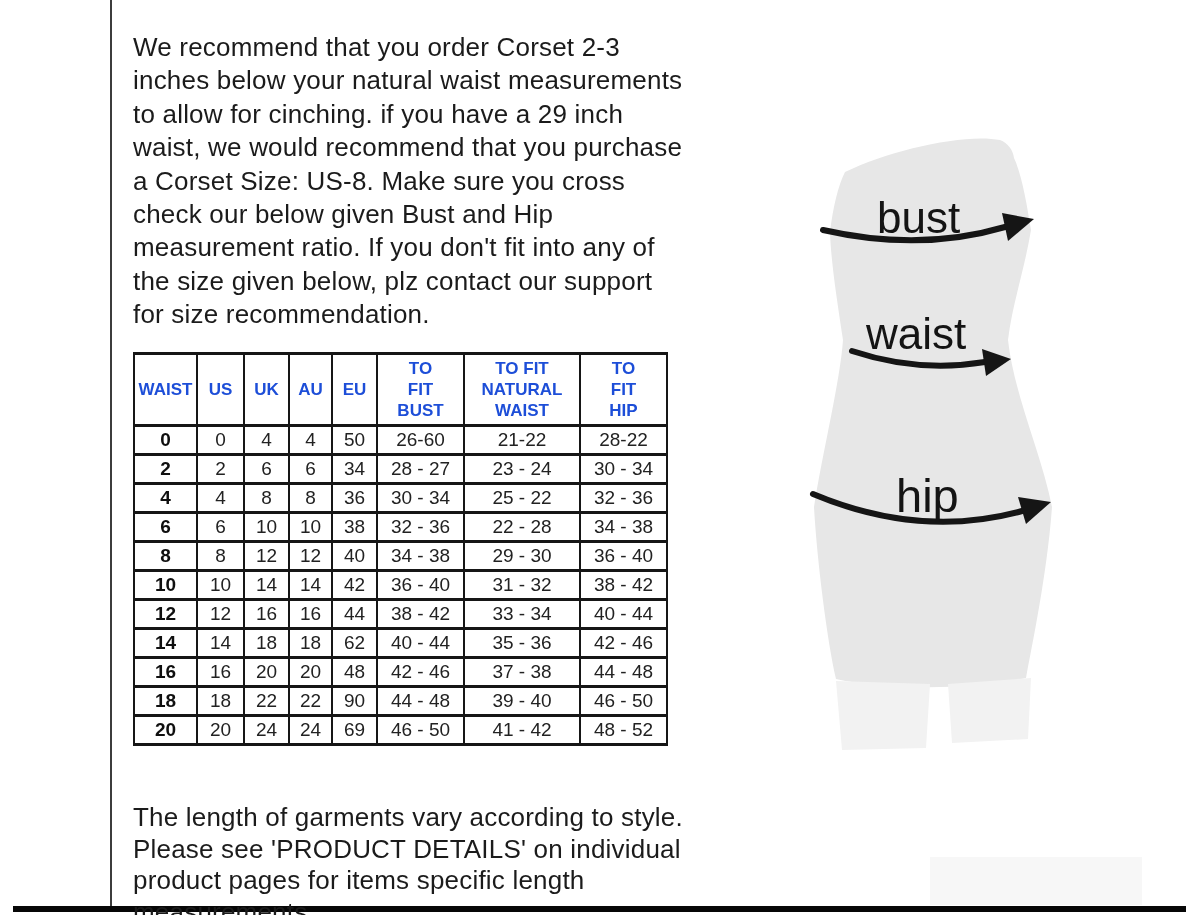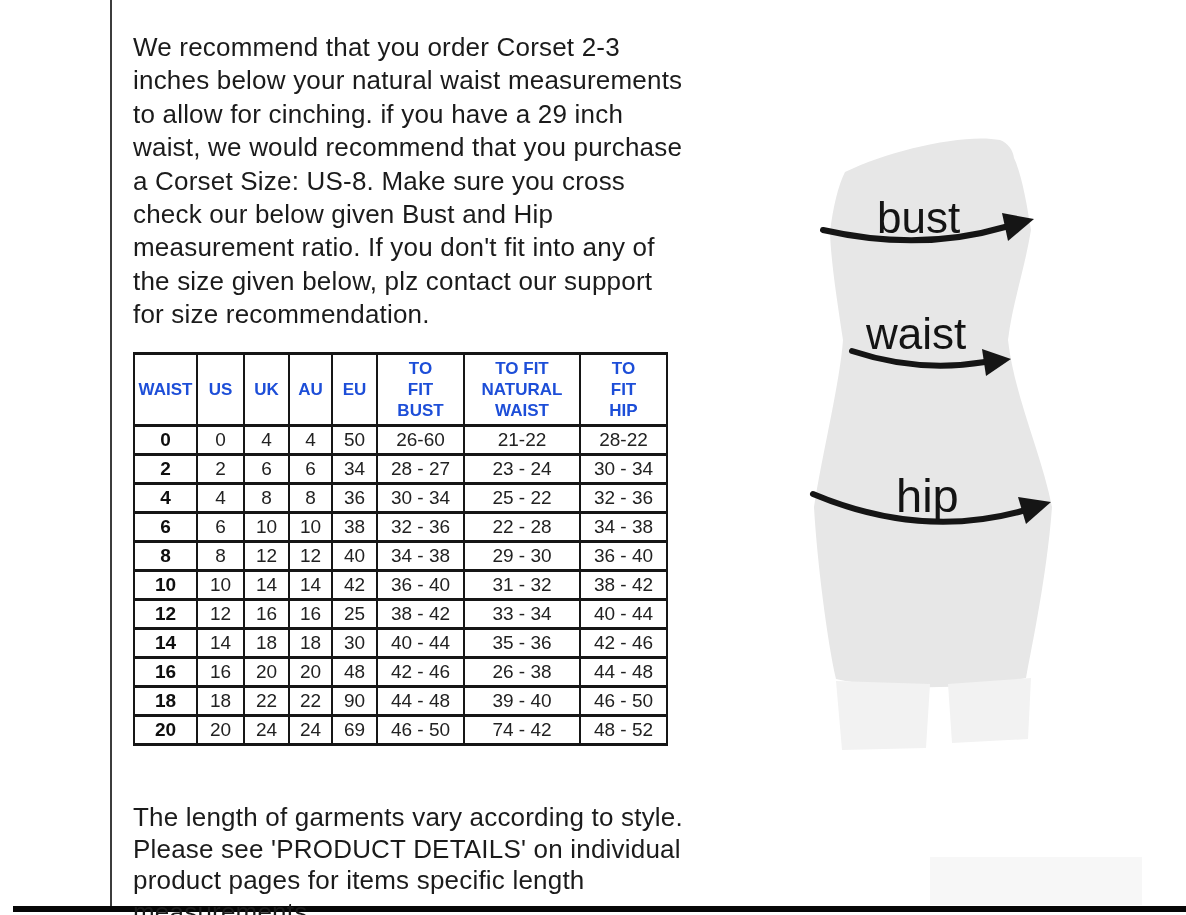--- a/index.html
+++ b/index.html
@@ -193,63 +193,63 @@
         <td>42</td>
         <td>36 - 40</td>
         <td>31 - 32</td>
         <td>38 - 42</td>
       </tr>
       <tr>
         <td class="size-col">12</td>
         <td>12</td>
         <td>16</td>
         <td>16</td>
-        <td>25</td>
+        <td>44</td>
         <td>38 - 42</td>
         <td>33 - 34</td>
         <td>40 - 44</td>
       </tr>
       <tr>
         <td class="size-col">14</td>
         <td>14</td>
         <td>18</td>
         <td>18</td>
-        <td>30</td>
+        <td>62</td>
         <td>40 - 44</td>
         <td>35 - 36</td>
         <td>42 - 46</td>
       </tr>
       <tr>
         <td class="size-col">16</td>
         <td>16</td>
         <td>20</td>
         <td>20</td>
         <td>48</td>
         <td>42 - 46</td>
-        <td>26 - 38</td>
+        <td>37 - 38</td>
         <td>44 - 48</td>
       </tr>
       <tr>
         <td class="size-col">18</td>
         <td>18</td>
         <td>22</td>
         <td>22</td>
         <td>90</td>
         <td>44 - 48</td>
         <td>39 - 40</td>
         <td>46 - 50</td>
       </tr>
       <tr>
         <td class="size-col">20</td>
         <td>20</td>
         <td>24</td>
         <td>24</td>
         <td>69</td>
         <td>46 - 50</td>
-        <td>74 - 42</td>
+        <td>41 - 42</td>
         <td>48 - 52</td>
       </tr>
     </tbody>
 </table>
 
 <p class="footer-paragraph">The length of garments vary according to style. Please see 'PRODUCT DETAILS'  on individual product pages for items specific length measurements.</p>
 
 <div class="figure-wrap">
   <svg viewBox="780 100 310 680" xmlns="http://www.w3.org/2000/svg">
 

